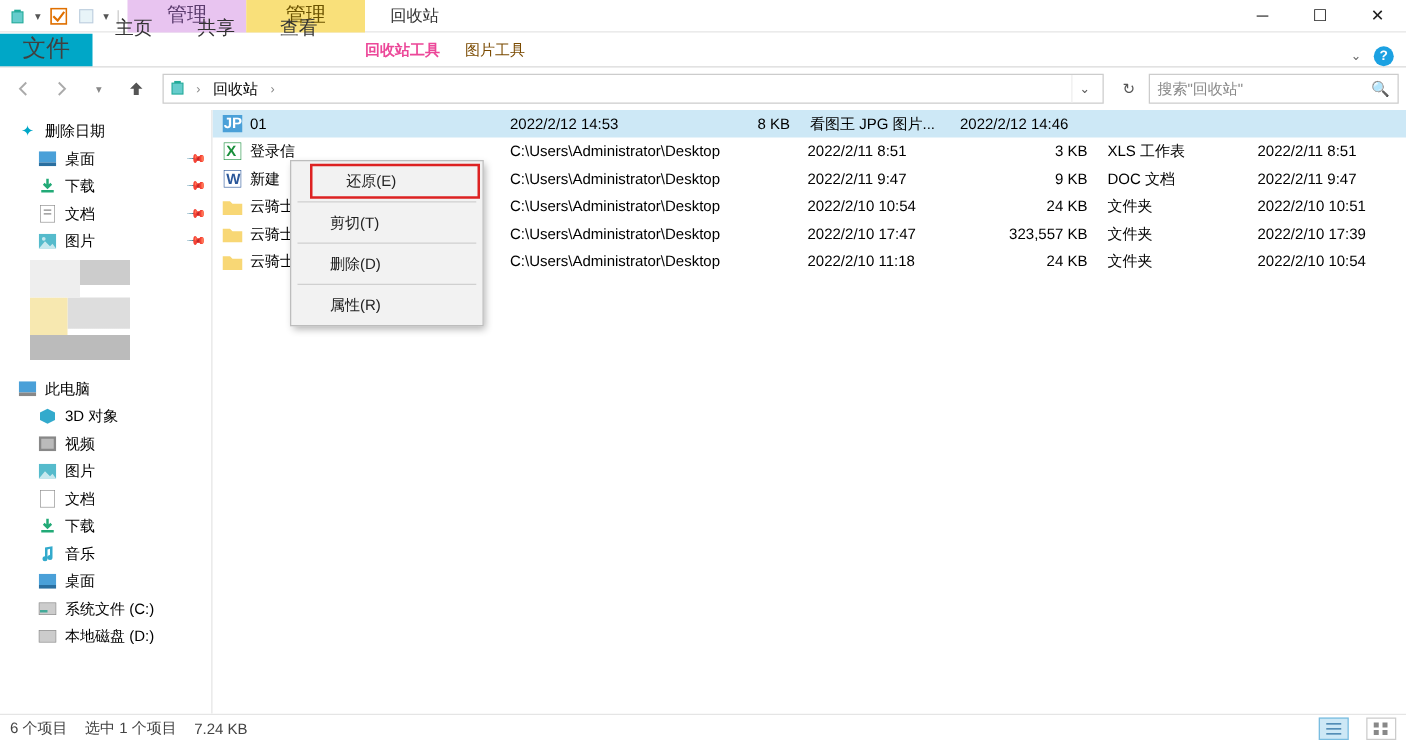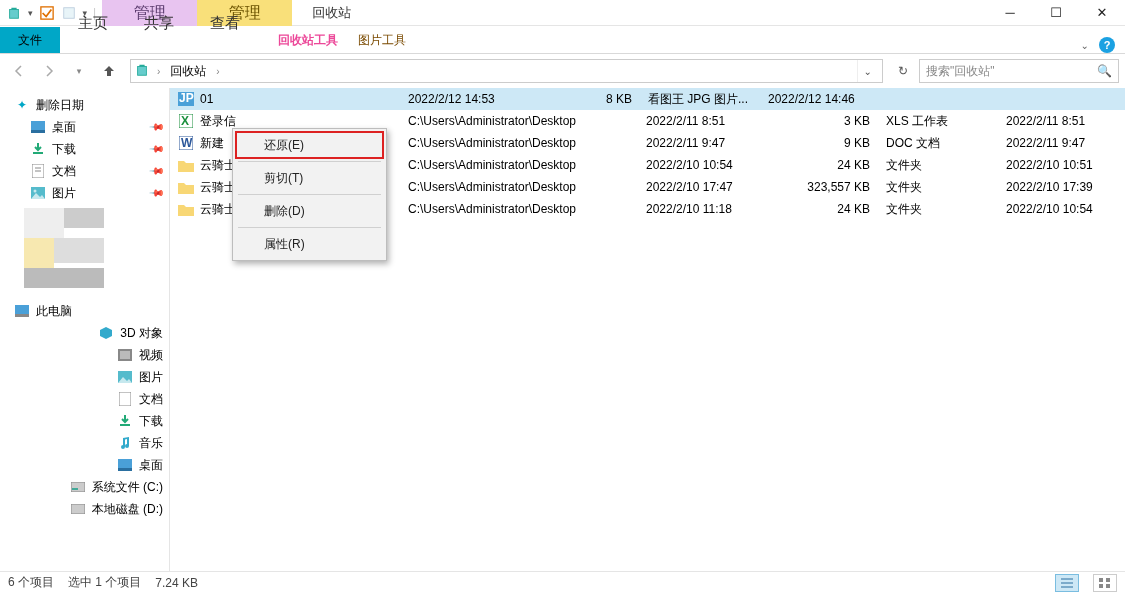--- a/index.html
+++ b/index.html
@@ -14,21 +14,21 @@
 .titlebar .tg { width: 95px; text-align:center; line-height:26px; font-size:16px; }
 .tg.manage1 { background:#e8c4f0; color:#5b3b6e; }
 .tg.manage2 { background:#f9e07a; color:#6b5300; }
 .titlebar .title { padding:0 20px; font-size:13px; color:#333; }
 .titlebar .spacer { flex:1; }
 .titlebar .winbtns { display:flex; }
 .titlebar .winbtns div { width:46px; height:26px; display:flex; align-items:center; justify-content:center; font-size:13px; color:#222; }
 
 
 .ribbontabs { height:28px; display:flex; align-items:flex-end; border-bottom:1px solid #d9d9d9; }
-.ribbontabs .filetab { background:#00a7c7; color:#000000; padding:0 18px; line-height:26px; font-size:12px; margin-top:2px; }
+.ribbontabs .filetab { background:#00a7c7; color:#404040; padding:0 18px; line-height:26px; font-size:19px; margin-top:2px; }
 .ribbontabs .rtab { padding:17px 18px; line-height:26px; font-size:15px; color:#333; }
 .ribbontabs .ctxtab { padding:0 10px; line-height:26px; font-size:12px; color:#7a4a00; }
 .ctxtab.c1 { color:#ec4899;font-weight:bold; }
 .ribbontabs .rspacer { flex:1; }
 .ribbontabs .ribr { display:flex; gap:10px; padding:0 10px; align-items:center; }
 .ribr .chev { font-size:10px; color:#666; }
 .ribr .help { width:16px; height:16px; border-radius:50%; background:#1ba1e2; color:#fff; display:flex; align-items:center; justify-content:center; font-size:11px; font-weight:bold; }
 
 
 .navbar { height:34px; display:flex; align-items:center; gap:4px; padding:4px 6px; }
@@ -42,21 +42,21 @@
 .addrbox .addrdrop { color:#555; font-size:10px; padding:0 6px; border-left:1px solid #eee; height:100%; display:flex; align-items:center; }
 .navbar .refresh { width:24px; height:24px; display:flex; align-items:center; justify-content:center; color:#555; }
 .navbar .searchbox { width:200px; height:24px; border:1px solid #ccc; display:flex; align-items:center; padding:0 6px; color:#888; }
 .searchbox .sinp { flex:1; }
 .searchbox .sico { color:#888; }
 
 
 .bodyrow { flex:1; display:flex; overflow:hidden; }
 .sidebar { width:170px; border-right:1px solid #e5e5e5; padding:6px 0; overflow:hidden; }
 .sidebar .sitem { display:flex; align-items:center; height:22px; padding:0 6px 0 14px; gap:6px; position:relative; }
-.sidebar .sitem.indent { padding-left:30px;justify-content:flex-end; }
+.sidebar .sitem.indent { padding-left:30px; }
 .sidebar .sitem .ic { width:16px; height:16px; display:flex; align-items:center; justify-content:center; flex-shrink:0; }
 .sidebar .sitem .pin { font-size:10px; color:#999; margin-left:auto; transform:rotate(45deg); }
 .star { color:#00a7c7; }
 .sidebar .gap { height:8px; }
 .sidebar .blur { width:130px; height:80px; margin:4px 0 4px 24px; background:
   linear-gradient(#eee,#eee) 0 0/40px 30px no-repeat,
   linear-gradient(#ccc,#ccc) 40px 0/40px 20px no-repeat,
   linear-gradient(#f7e8b0,#f7e8b0) 0 30px/30px 30px no-repeat,
   linear-gradient(#ddd,#ddd) 30px 30px/50px 25px no-repeat,
   linear-gradient(#bbb,#bbb) 0 60px/80px 20px no-repeat,
@@ -76,21 +76,21 @@
 .row { display:flex; height:22px; align-items:center; }
 .row.sel { background:#cde8f6; }
 .row .cell { padding:0 8px; white-space:nowrap; overflow:hidden; text-overflow:ellipsis; }
 .row .c-name { display:flex; align-items:center; gap:6px; padding-left:8px; }
 .row .c-name .fic { width:16px; height:16px; display:flex; align-items:center; justify-content:center; flex-shrink:0; }
 .row .c-size { text-align:right; }
 
 
 .ctxmenu { position:absolute; left:232px; top:128px; width:155px; background:#f2f2f2; border:1px solid #bdbdbd; box-shadow:2px 3px 6px rgba(0,0,0,.3); padding:3px; z-index:50; }
 .ctxmenu .cmitem { height:26px; display:flex; align-items:center; padding:0 10px 0 28px; font-size:12px; color:#222; }
-.ctxmenu .cmitem.hl { outline:2px solid #d22; outline-offset:-1px; }
+.ctxmenu .cmitem.hl { outline:2px solid #d22; outline-offset:-1px;margin-left:13px; }
 .ctxmenu .cmsep { height:1px; background:#d0d0d0; margin:3px 2px; }
 
 
 .statusbar { height:22px; border-top:1px solid #e5e5e5; display:flex; align-items:center; padding:0 8px; gap:14px; color:#444; }
 .statusbar .stsp { flex:1; }
 .statusbar .vbtn { width:24px; height:18px; border:1px solid #ccc; display:flex; align-items:center; justify-content:center; }
 .statusbar .vbtn.active { background:#cde8f6; border-color:#7abde0; }
 
 
 .svg-folder { fill:#f8d775; }

